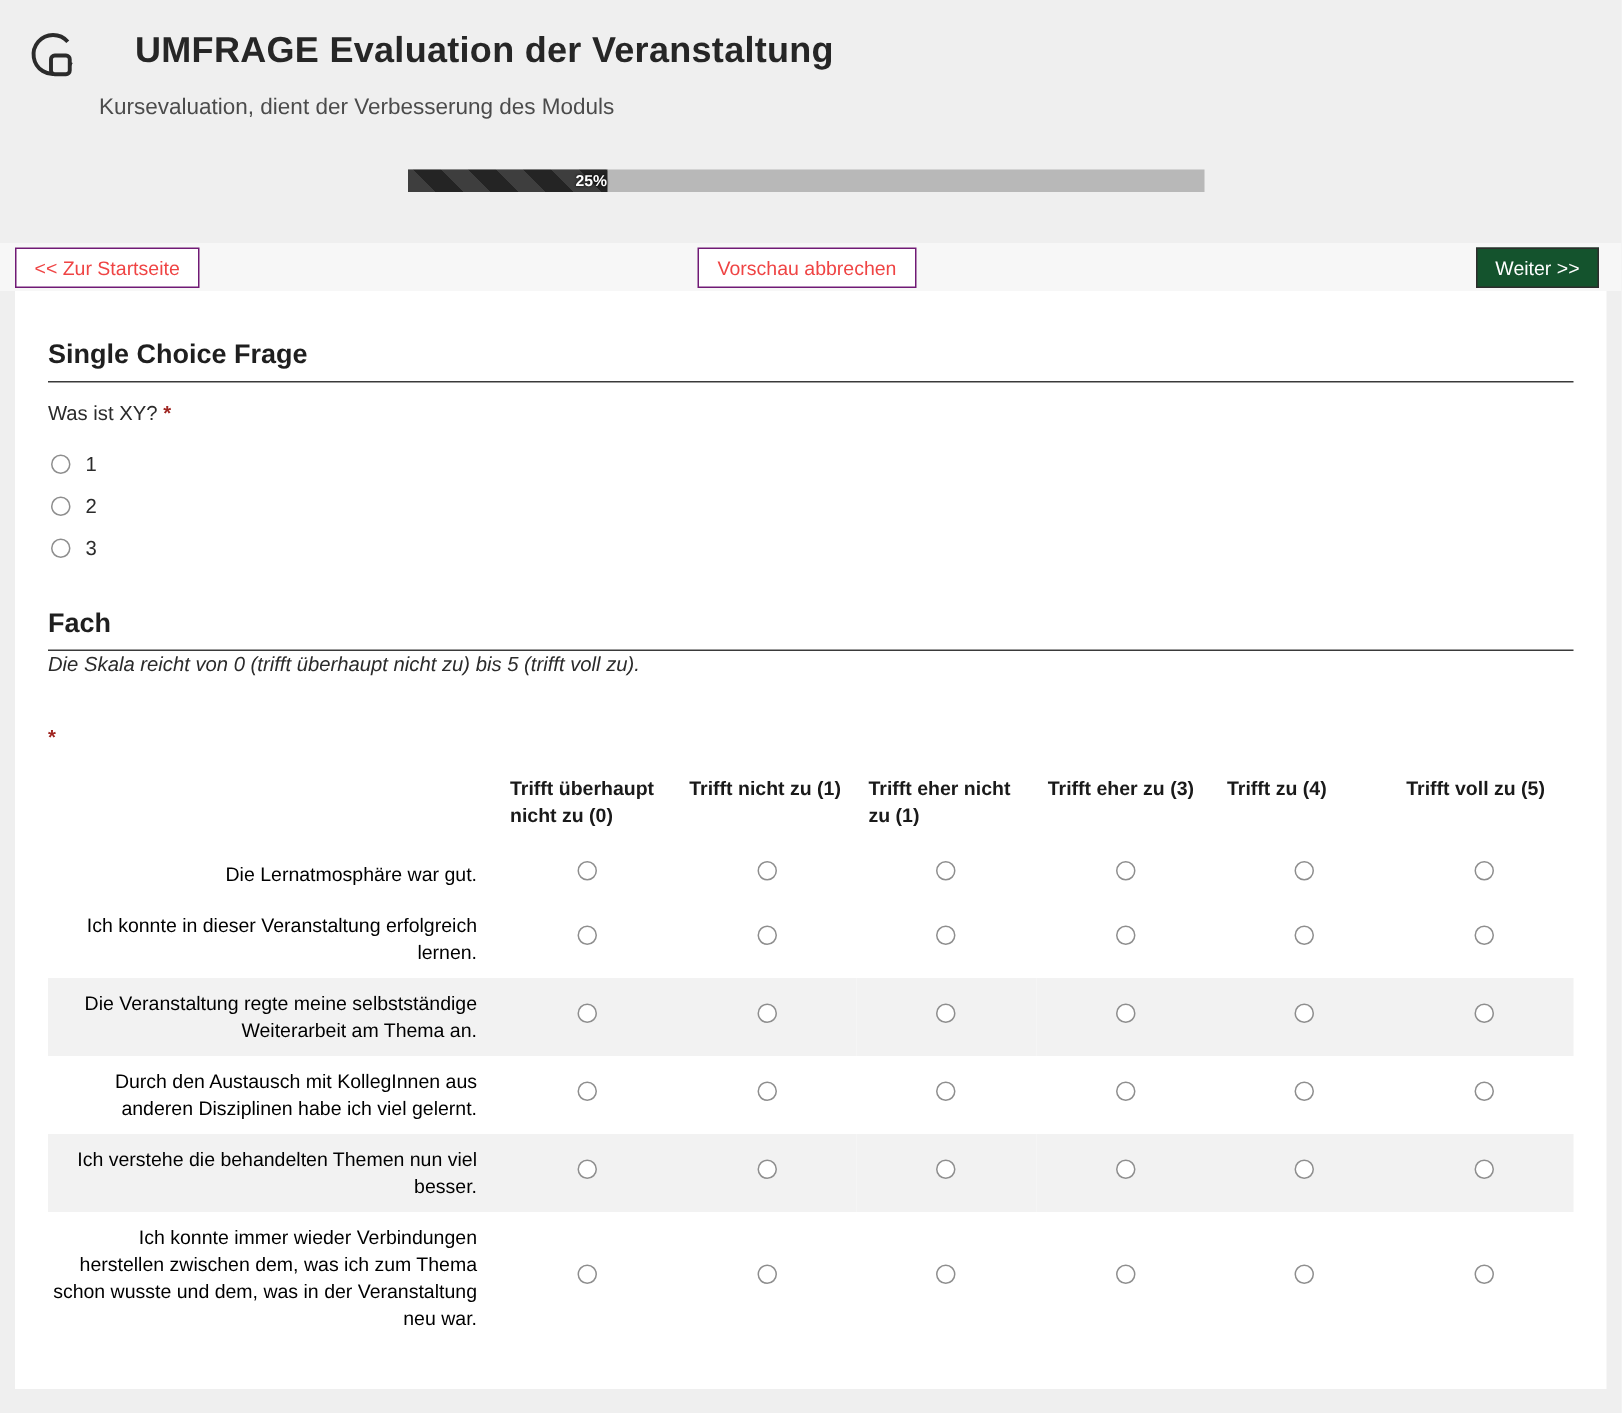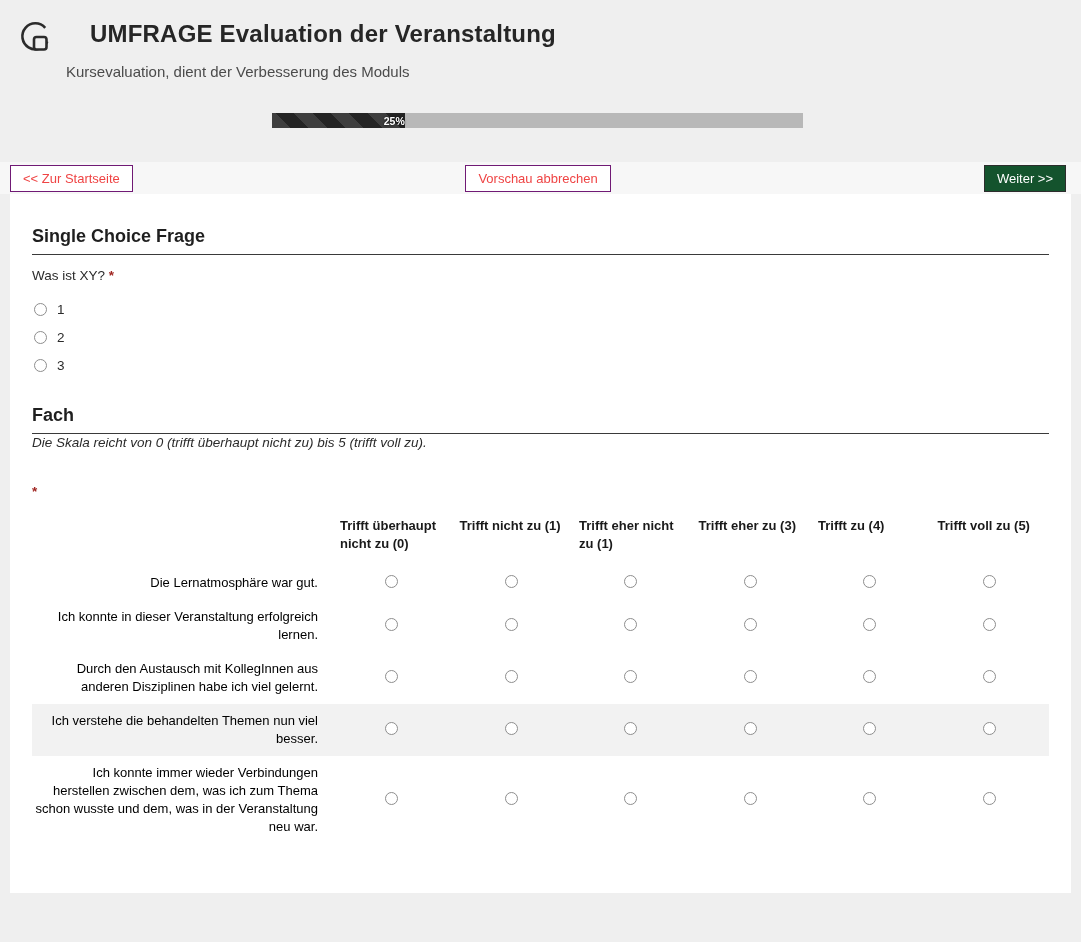--- a/index.html
+++ b/index.html
@@ -154,20 +154,29 @@
         </tr>
         <tr>
           <td class="row-label">Ich konnte in dieser Veranstaltung erfolgreich lernen.</td>
           <td class="cell"><span class="radio"></span></td>
           <td class="cell"><span class="radio"></span></td>
           <td class="cell"><span class="radio"></span></td>
           <td class="cell"><span class="radio"></span></td>
           <td class="cell"><span class="radio"></span></td>
           <td class="cell"><span class="radio"></span></td>
         </tr>
+        <tr class="stripe">
+          <td class="row-label">Die Veranstaltung regte meine selbstständige Weiterarbeit am Thema an.</td>
+          <td class="cell"><span class="radio"></span></td>
+          <td class="cell"><span class="radio"></span></td>
+          <td class="cell"><span class="radio"></span></td>
+          <td class="cell"><span class="radio"></span></td>
+          <td class="cell"><span class="radio"></span></td>
+          <td class="cell"><span class="radio"></span></td>
+        </tr>
         <tr>
           <td class="row-label">Durch den Austausch mit KollegInnen aus anderen Disziplinen habe ich viel gelernt.</td>
           <td class="cell"><span class="radio"></span></td>
           <td class="cell"><span class="radio"></span></td>
           <td class="cell"><span class="radio"></span></td>
           <td class="cell"><span class="radio"></span></td>
           <td class="cell"><span class="radio"></span></td>
           <td class="cell"><span class="radio"></span></td>
         </tr>
         <tr class="stripe">

